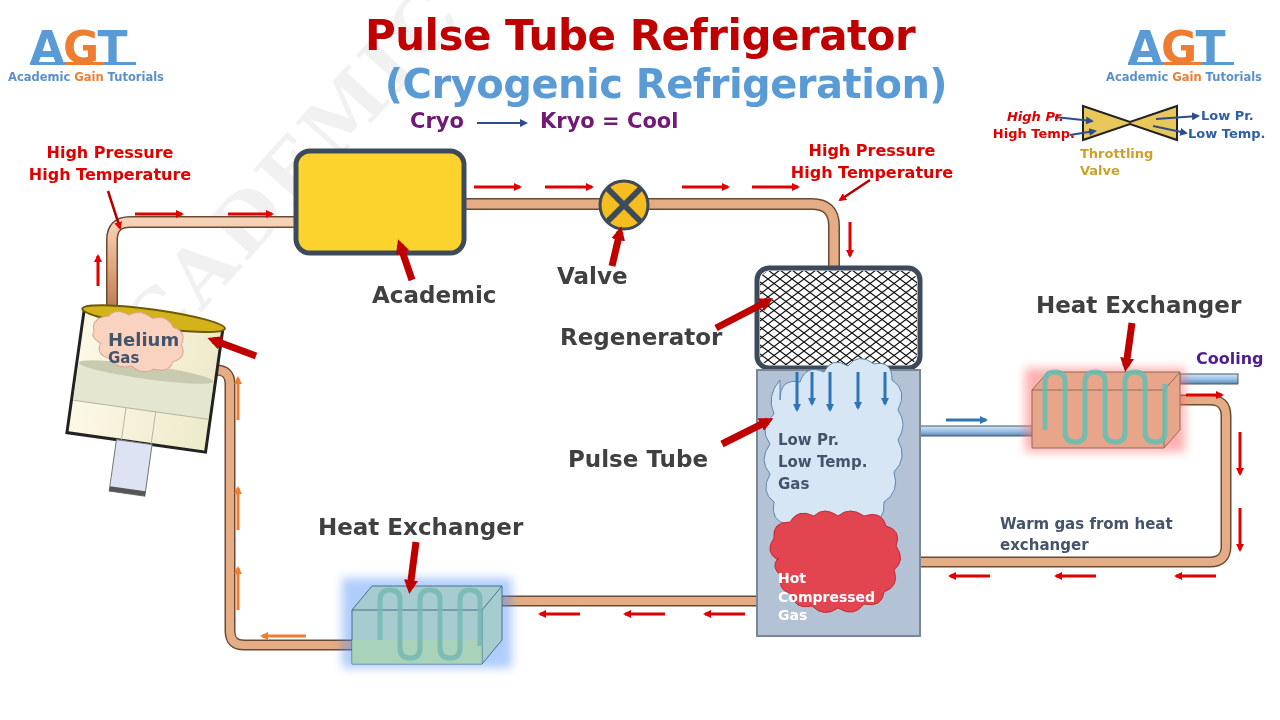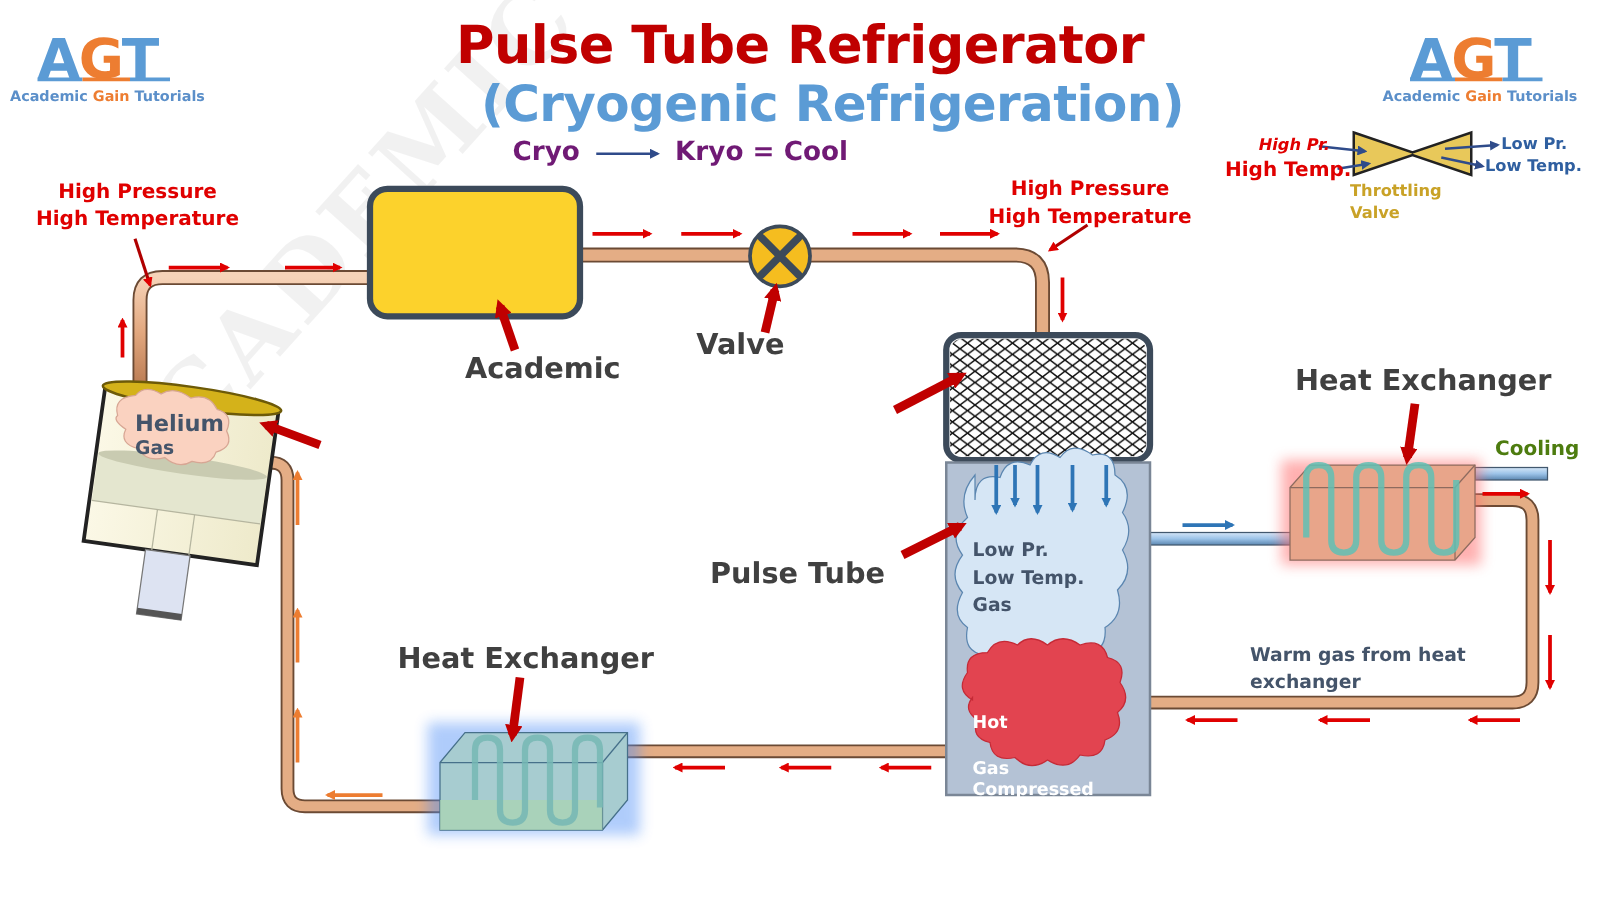--- a/index.html
+++ b/index.html
@@ -209,43 +209,44 @@
       <span>Academic </span><span style="color:#ed7d31">Gain</span><span> Tutorials</span>
     </div>
   </div>
 
   <div class="txt title">Pulse Tube Refrigerator</div>
   <div class="txt subtitle">(Cryogenic Refrigeration)</div>
   <div class="txt cryo" style="left:410px;">Cryo</div>
   <div class="txt cryo" style="left:540px;text-align:center;">Kryo = Cool</div>
 
   <div class="txt center" style="left:992px;top:110px;width:72px;color:#e00000;font-size:13px;text-align:right;font-style:italic;">High Pr.</div>
-  <div class="txt center" style="left:980px;top:127px;width:95px;color:#e00000;font-size:16px;text-align:right;">High Temp.</div>
+  <div class="txt center" style="left:980px;top:127px;width:95px;color:#e00000;font-size:13px;text-align:right;">High Temp.</div>
   <div class="txt" style="left:1201px;top:109px;color:#2f5fa0;font-size:13px;">Low Pr.</div>
   <div class="txt" style="left:1188px;top:127px;color:#2f5fa0;font-size:13px;">Low Temp.</div>
   <div class="txt center" style="left:1080px;top:147px;width:100px;color:#c9a227;font-size:13px;">Throttling</div>
   <div class="txt center" style="left:1080px;top:164px;width:100px;color:#c9a227;font-size:13px;">Valve</div>
 
   <div class="txt redlbl" style="left:20px;top:144px;width:180px;">High Pressure</div>
   <div class="txt redlbl" style="left:20px;top:166px;width:180px;">High Temperature</div>
   <div class="txt redlbl" style="left:782px;top:142px;width:180px;">High Pressure</div>
   <div class="txt redlbl" style="left:782px;top:164px;width:180px;">High Temperature</div>
 
   <div class="txt lbl" style="left:372px;top:283px;">Academic</div>
   <div class="txt lbl" style="left:557px;top:264px;">Valve</div>
+  <div class="txt lbl" style="left:560px;top:325px;">Regenerator</div>
   <div class="txt lbl" style="left:568px;top:447px;">Pulse Tube</div>
   <div class="txt lbl" style="left:1036px;top:293px;">Heat Exchanger</div>
   <div class="txt lbl" style="left:318px;top:515px;">Heat Exchanger</div>
 
   <div class="txt center" style="left:108px;top:330px;width:80px;color:#44546a;font-size:18px;">Helium</div>
   <div class="txt center" style="left:108px;top:350px;width:80px;color:#44546a;font-size:15px;">Gas</div>
 
   <div class="txt center" style="left:778px;top:432px;width:120px;color:#44546a;font-size:15px;">Low Pr.</div>
   <div class="txt center" style="left:778px;top:454px;width:120px;color:#44546a;font-size:15px;">Low Temp.</div>
   <div class="txt center" style="left:778px;top:476px;width:120px;color:#44546a;font-size:15px;">Gas</div>
   <div class="txt center" style="left:778px;top:571px;width:120px;color:#ffffff;font-size:14px;">Hot</div>
-  <div class="txt center" style="left:778px;top:590px;width:120px;color:#ffffff;font-size:14px;margin-top:35px;">Compressed</div>
+  <div class="txt center" style="left:778px;top:590px;width:120px;color:#ffffff;font-size:14px;">Compressed</div>
   <div class="txt center" style="left:778px;top:608px;width:120px;color:#ffffff;font-size:14px;">Gas</div>
 
   <div class="txt center" style="left:1000px;top:516px;width:210px;color:#44546a;font-size:15px;">Warm gas from heat</div>
   <div class="txt center" style="left:1000px;top:537px;width:210px;color:#44546a;font-size:15px;">exchanger</div>
-  <div class="txt" style="left:1196px;top:350px;color:#4d7c0f;font-size:16px;">Cooling</div>
+  <div class="txt" style="left:1196px;top:350px;color:#4c1d95;font-size:16px;">Cooling</div>
 </div>
 
 </body></html>

